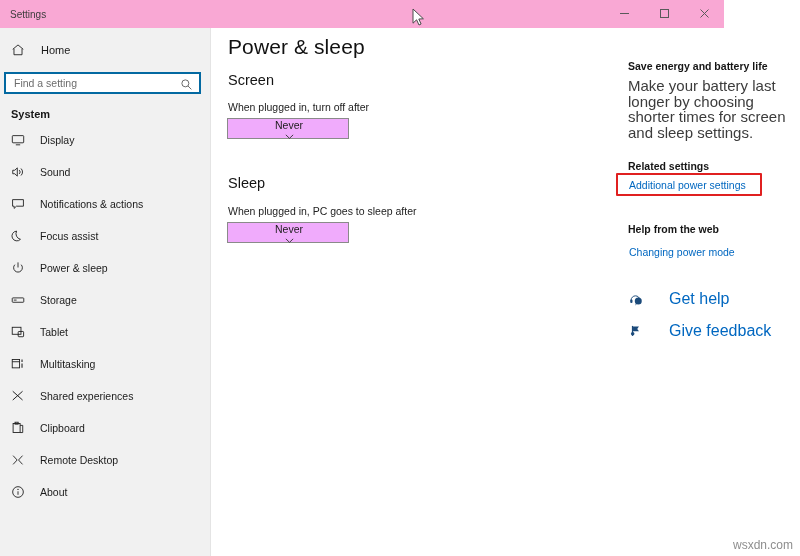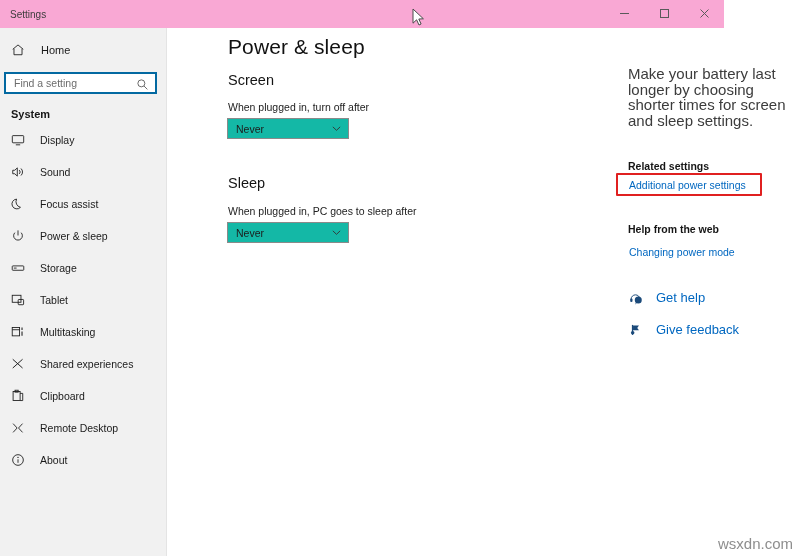--- a/index.html
+++ b/index.html
@@ -50,21 +50,21 @@
     align-items: center;
     justify-content: center;
     color: #5a5a5a;
   }
   .wc-btn svg { display: block; }
 
   
   #sidebar {
     position: absolute;
     left: 0; top: 28px;
-    width: 167px;
+    width: 211px;
     height: 528px;
     background: #f1f1f1;
     border-right: 1px solid #e4e4e4;
     box-sizing: border-box;
     overflow: hidden;
   }
   #home-row {
     display: flex;
     align-items: center;
     height: 24px;
@@ -169,26 +169,27 @@
     left: 16px;
     font-size: 10.5px;
     color: #222222;
   }
   .combo {
     position: absolute;
     left: 15px;
     width: 122px;
     height: 21px;
     border: 1px solid #8a8a8a;
-    background: #14b8a6;
+    background: #f0abfc;
     box-sizing: border-box;
     display: flex;
     align-items: center;
     justify-content: space-between;
     padding: 0 6px 0 8px;
+    flex-direction: column;
   }
   .combo .combo-value {
     font-size: 10.5px;
     color: #1c1c1c;
   }
   .combo .chev { color: #333; display: flex; align-items: center; }
 
   
   #rail {
     position: absolute;
@@ -239,40 +240,40 @@
     left: -2px;
   }
   .rail-icon-row .ri-ico {
     width: 20px;
     display: flex;
     align-items: center;
     justify-content: center;
     color: #1b4a7a;
   }
   .rail-icon-row .ri-label {
-    font-size: 13px;
+    font-size: 16px;
     color: #0067c0;
-    margin-left: 10px;
+    margin-left: 23px;
   }
   #get-help-row { top: 230px; }
   #give-feedback-row { top: 262px; }
 
   
   #cursor {
     position: absolute;
     left: 412px;
     top: 8px;
     z-index: 40;
     pointer-events: none;
   }
   #watermark {
     position: absolute;
     right: 7px;
     bottom: 4px;
-    font-size: 15px;
+    font-size: 12px;
     color: #8e8e8e;
     z-index: 30;
   }
 </style>
 </head>
 <body>
 
 <div id="titlebar">
   <div id="titlebar-left">
     <span id="app-title">Settings</span>
@@ -336,20 +337,28 @@
       <span class="nav-ico">
         <svg width="14" height="14" viewBox="0 0 16 16">
           <path d="M2 6 H4.3 L7.2 3.3 V12.7 L4.3 10 H2 Z" fill="none" stroke="currentColor" stroke-width="1"></path>
           <path d="M9.4 5.8 A3 3 0 0 1 9.4 10.2" fill="none" stroke="currentColor" stroke-width="1"></path>
           <path d="M11.4 4 A5.4 5.4 0 0 1 11.4 12" fill="none" stroke="currentColor" stroke-width="1"></path>
         </svg>
       </span>
       <span class="nav-label">Sound</span>
     </div>
 
+    <div class="nav-item">
+      <span class="nav-ico">
+        <svg width="14" height="14" viewBox="0 0 16 16">
+          <path d="M1.8 3 H14.2 V10.5 H6.2 L3.6 13 V10.5 H1.8 Z" fill="none" stroke="currentColor" stroke-width="1"></path>
+        </svg>
+      </span>
+      <span class="nav-label">Notifications &amp; actions</span>
+    </div>
 
     <div class="nav-item">
       <span class="nav-ico">
         <svg width="14" height="14" viewBox="0 0 16 16">
           <path d="M10.8 11.8 A5.6 5.6 0 1 1 6.4 2.4 A6.6 6.6 0 0 0 10.8 11.8 Z" fill="none" stroke="currentColor" stroke-width="1"></path>
         </svg>
       </span>
       <span class="nav-label">Focus assist</span>
     </div>
 
@@ -462,20 +471,21 @@
     <span class="chev">
       <svg width="11" height="11" viewBox="0 0 12 12">
         <path d="M2 4.2 L6 8 L10 4.2" fill="none" stroke="currentColor" stroke-width="1"></path>
       </svg>
     </span>
   </div>
 </div>
 
 <div id="rail">
 
+  <div class="rail-head">Save energy and battery life</div>
   <div class="rail-body">Make your battery last longer by choosing shorter times for screen and sleep settings.</div>
 
   <div class="rail-sub" id="related-head">Related settings</div>
 
   <div id="redbox"></div>
   <a href="#" class="rail-link" id="additional-link">Additional power settings</a>
 
   <div class="rail-sub" id="help-head">Help from the web</div>
   <a href="#" class="rail-link" id="help-link">Changing power mode</a>
 

